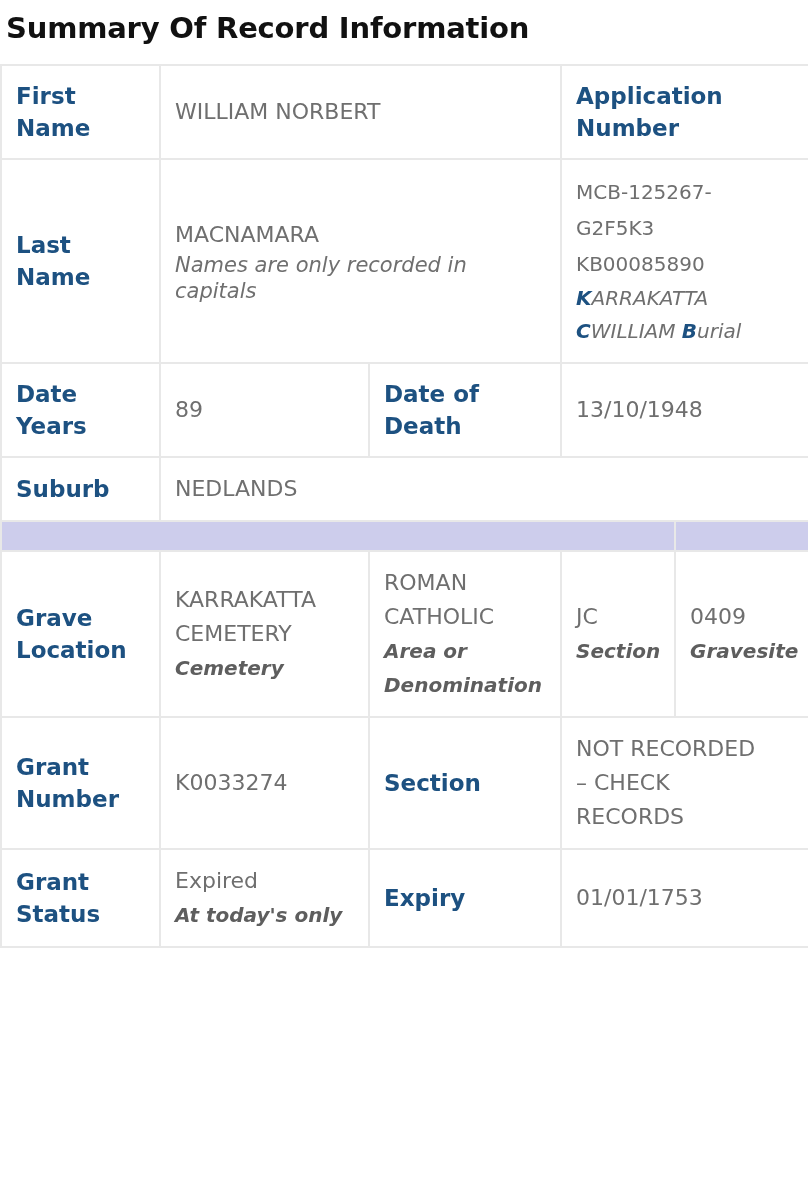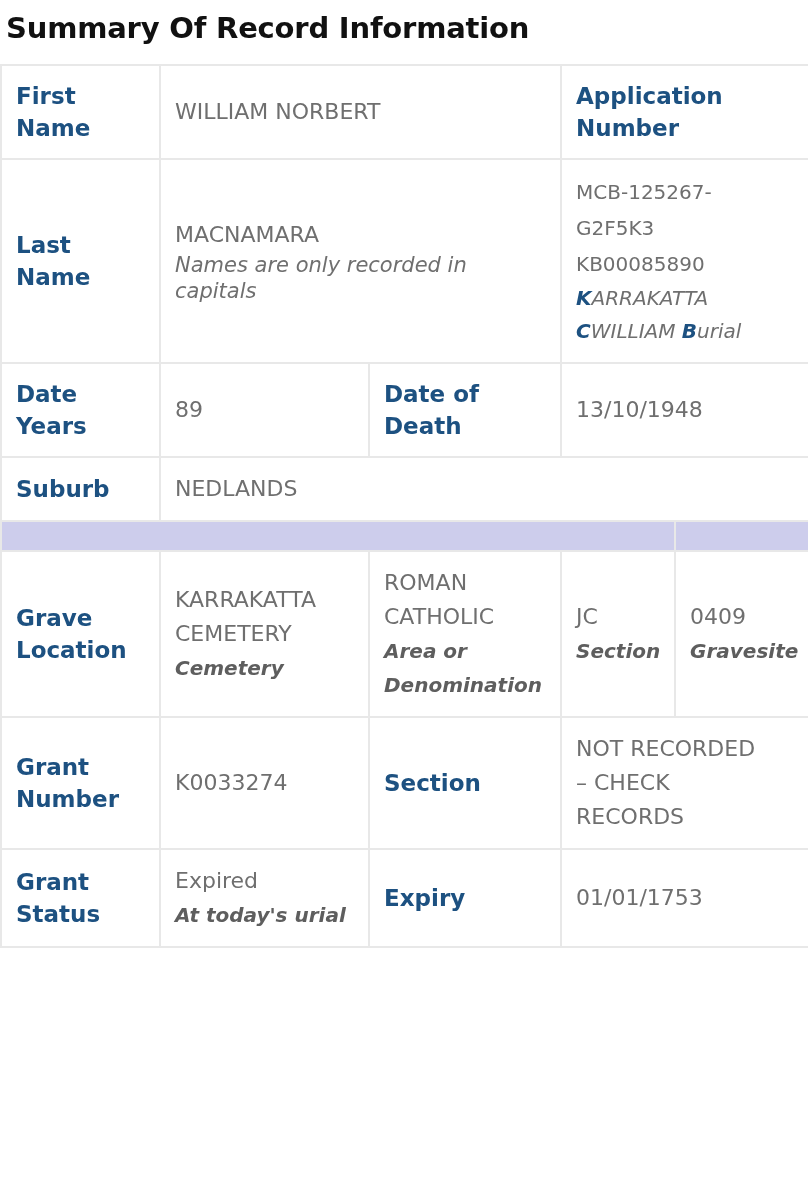--- a/index.html
+++ b/index.html
@@ -208,21 +208,21 @@
           <span class="nowrap">NOT RECORDED</span><br>
           <span class="nowrap">– CHECK</span><br>
           <span class="nowrap">RECORDS</span>
         </td>
       </tr>
 
       <tr>
         <td class="lbl">Grant Status</td>
         <td class="val">
           <span>Expired</span>
-          <span class="note-b">At today's urial</span>
+          <span class="note-b">At today's only</span>
         </td>
         <td class="lbl">Expiry</td>
         <td class="val" colspan="2">01/01/1753</td>
       </tr>
 
     </tbody>
   </table>
 
 </div>
 

